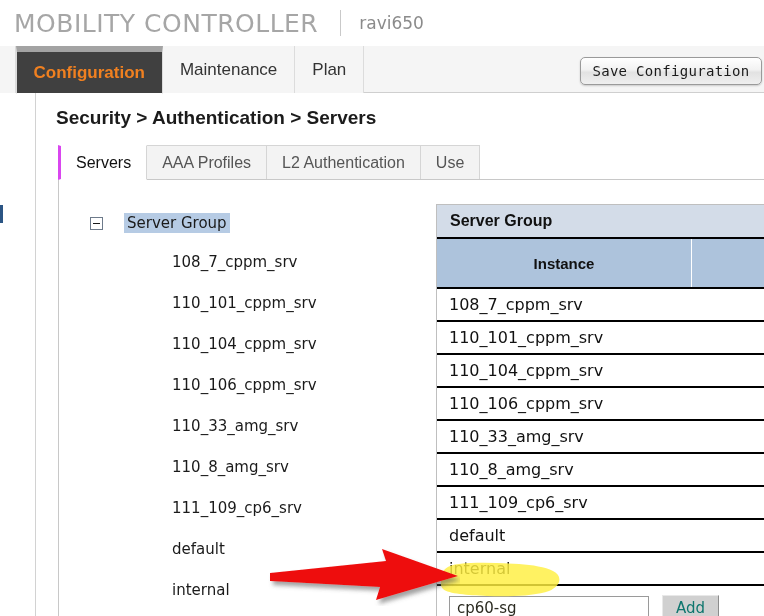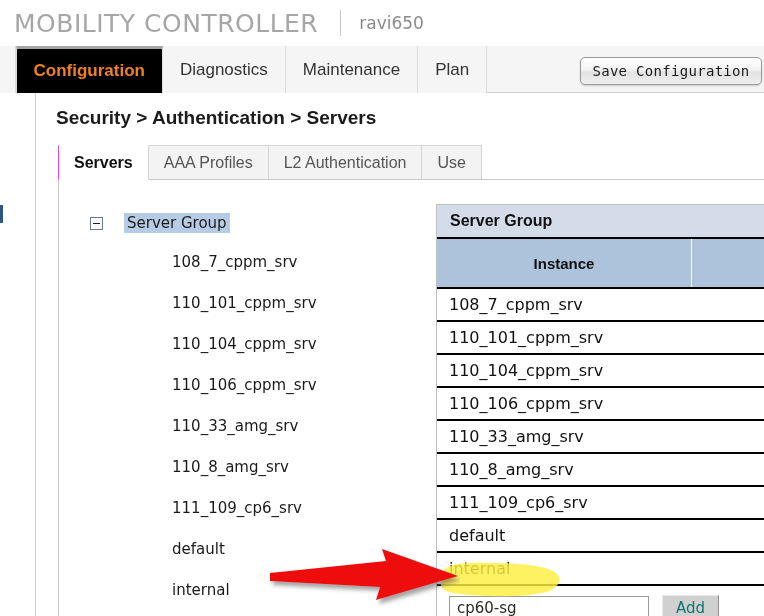--- a/index.html
+++ b/index.html
@@ -70,24 +70,24 @@
     font-size: 17px;
     color: #333;
     background: #f5f5f5;
     border-right: 1px solid #dcdcdc;
     box-sizing: border-box;
     height: 47px;
     white-space: nowrap;
     cursor: pointer;
   }
   .nav-tab.active {
-    background: #000000;
+    background: #404040;
     color: #f08020;
     font-weight: bold;
-    border-top: 3px solid #a3a3a3;
+    border-top: 6px solid #a3a3a3;
     border-left: 1px solid #dcdcdc;
     border-bottom: 1px solid #ffffff;
     margin-bottom: -1px;
     height: 48px;
   }
   #save-config-btn {
     position: absolute;
     left: 580px; top: 57px;
     width: 182px; height: 28px;
     border: 1px solid #9a9a9a;
@@ -146,21 +146,21 @@
     font-size: 16px;
     color: #555;
     background: #f3f3f3;
     border: 1px solid #d5d5d5;
     border-bottom: none;
     border-left: none;
     box-sizing: border-box;
     white-space: nowrap;
     cursor: pointer;
   }
-  .sub-tab:first-child { border-left: 1px solid #d946ef; font-weight: bold; }
+  .sub-tab:first-child { border-left: 3px solid #d946ef; }
   .sub-tab.active {
     background: #ffffff;
     color: #111;
     border-top: 1px solid #ffffff;
     border-bottom: 1px solid #ffffff;
     margin-bottom: -1px;
   }
 
   
   #content-pane {
@@ -337,21 +337,20 @@
 <div id="brand-bar">
   <div id="brand-title">MOBILITY CONTROLLER</div>
   <div id="brand-sep"></div>
   <div id="brand-host">ravi650</div>
 </div>
 
 <div id="nav-strip">
   <div id="nav-tabs">
     <div class="nav-tab">toring</div>
     <div class="nav-tab active">Configuration</div>
-    <div class="nav-tab">Diagnostics</div>
     <div class="nav-tab">Maintenance</div>
     <div class="nav-tab">Plan</div>
   </div>
 </div>
 <div id="save-config-btn">Save Configuration</div>
 
 <div id="left-rail-divider"></div>
 <div id="left-rail-tab"></div>
 
 <div id="breadcrumb">Security &gt; Authentication &gt; Servers</div>

